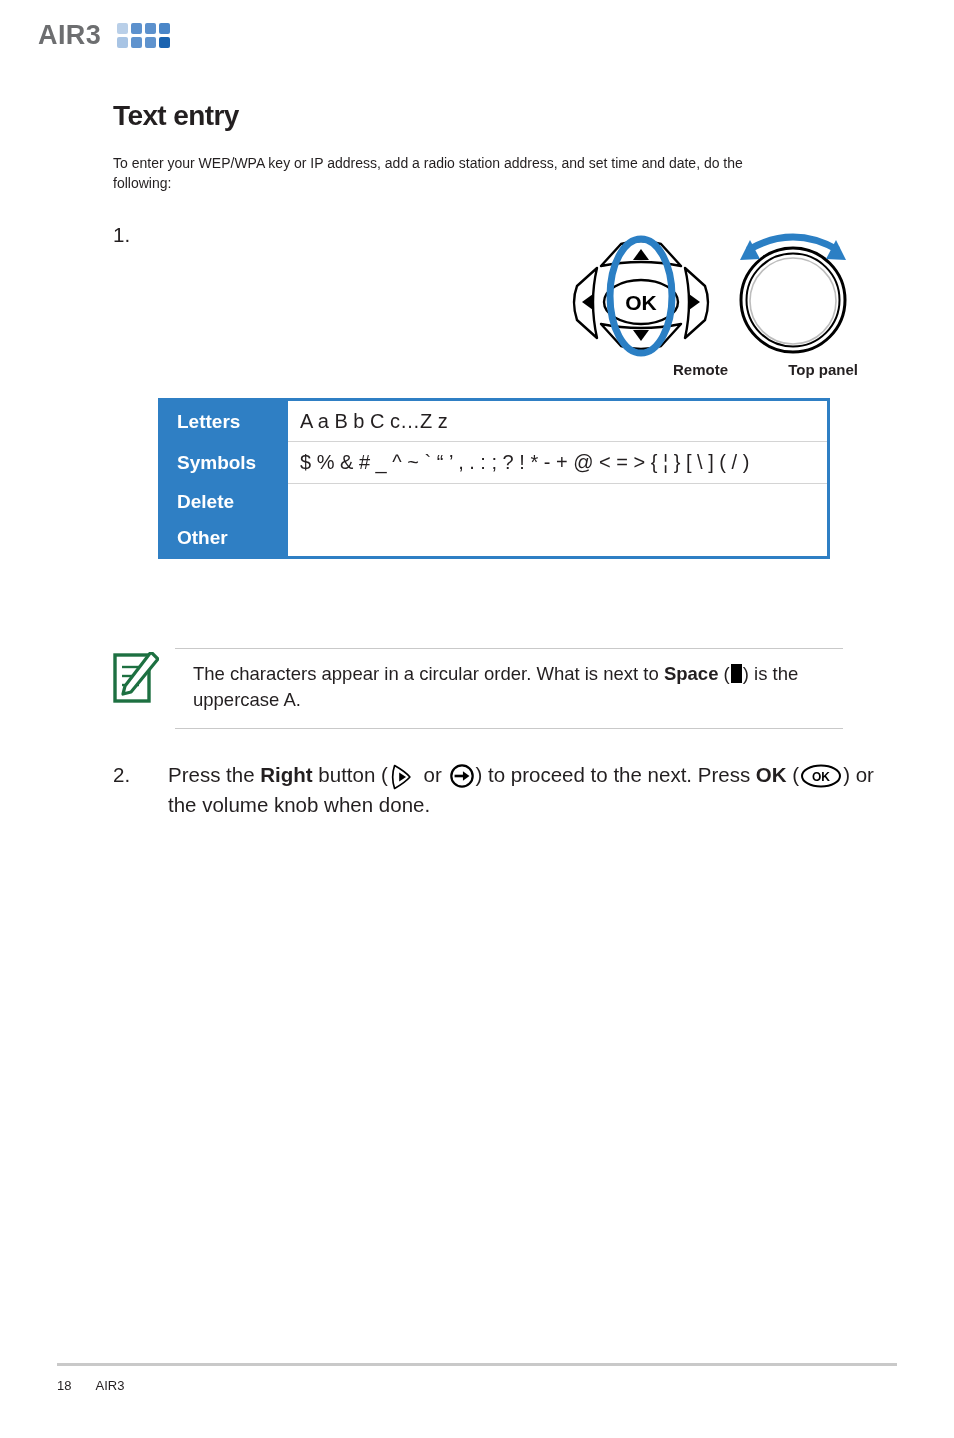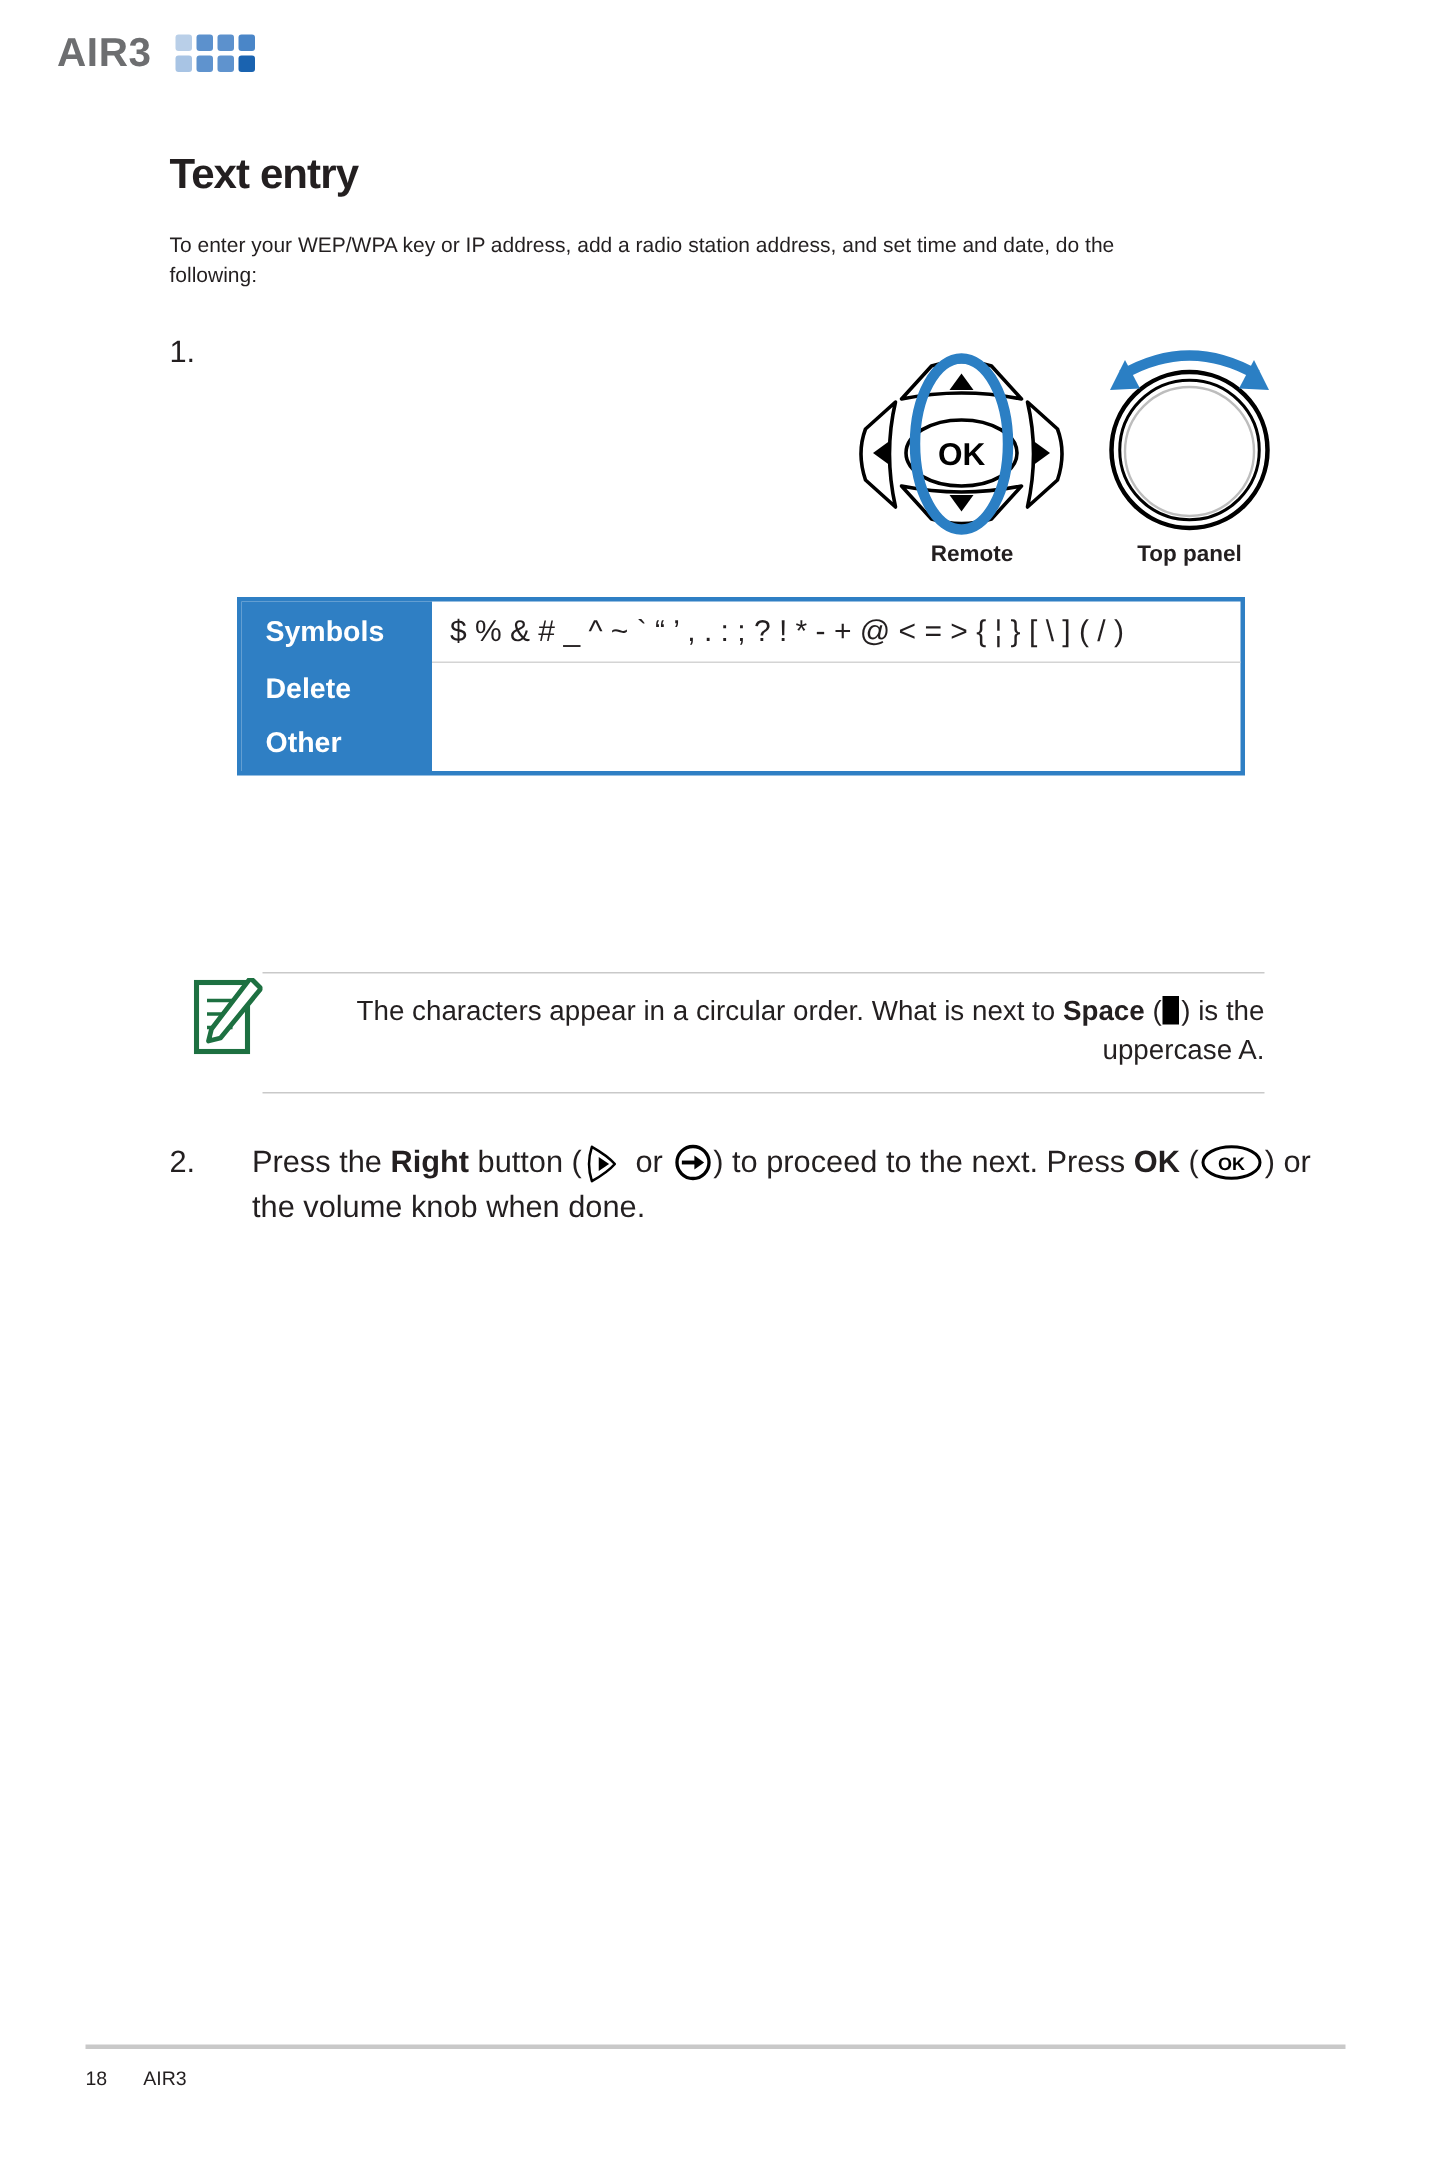--- a/index.html
+++ b/index.html
@@ -108,21 +108,21 @@
   .device-labels {
     position: absolute;
     top: 133px;
     left: 0;
     width: 290px;
     display: flex;
   }
   .device-label {
     font-size: 15px;
     font-weight: bold;
-    text-align: center;
+    text-align: right;
     color: #231f20;
   }
   .device-label.remote { width: 160px; }
   .device-label.toppanel { width: 130px; }
 
   
   .char-table {
     position: absolute;
     left: 45px;
     top: 298px;
@@ -195,21 +195,20 @@
   }
 
   
   .note {
     position: absolute;
     left: 0;
     top: 548px;
     width: 730px;
     display: flex;
     align-items: flex-start;
-    text-align: right;
   }
   .note-icon {
     flex: 0 0 62px;
     padding-top: 4px;
   }
   .note-body {
     flex: 1;
     border-top: 1px solid #c9c9c9;
     border-bottom: 1px solid #c9c9c9;
     padding: 12px 0 14px 18px;
@@ -300,20 +299,24 @@
         <polygon points="100,2 110,22 90,21" fill="#2b7fc4"></polygon>
       </g>
     </svg>
     <div class="device-labels">
       <div class="device-label remote">Remote</div>
       <div class="device-label toppanel">Top panel</div>
     </div>
   </div>
 
   <div class="char-table">
+    <div class="char-row">
+      <div class="char-label">Letters</div>
+      <div class="char-value">A a B b C c…Z z</div>
+    </div>
     <div class="char-row">
       <div class="char-label">Symbols</div>
       <div class="char-value sym">$ % &amp; # _ ^ ~ ` “ ’ , . : ; ? ! * - + @ &lt; = &gt; { ¦ } [ \ ] ( / )</div>
     </div>
     <div class="char-row">
       <div class="char-label">Delete</div>
     </div>
     <div class="char-row other">
       <div class="char-label">Other</div>
     </div>

